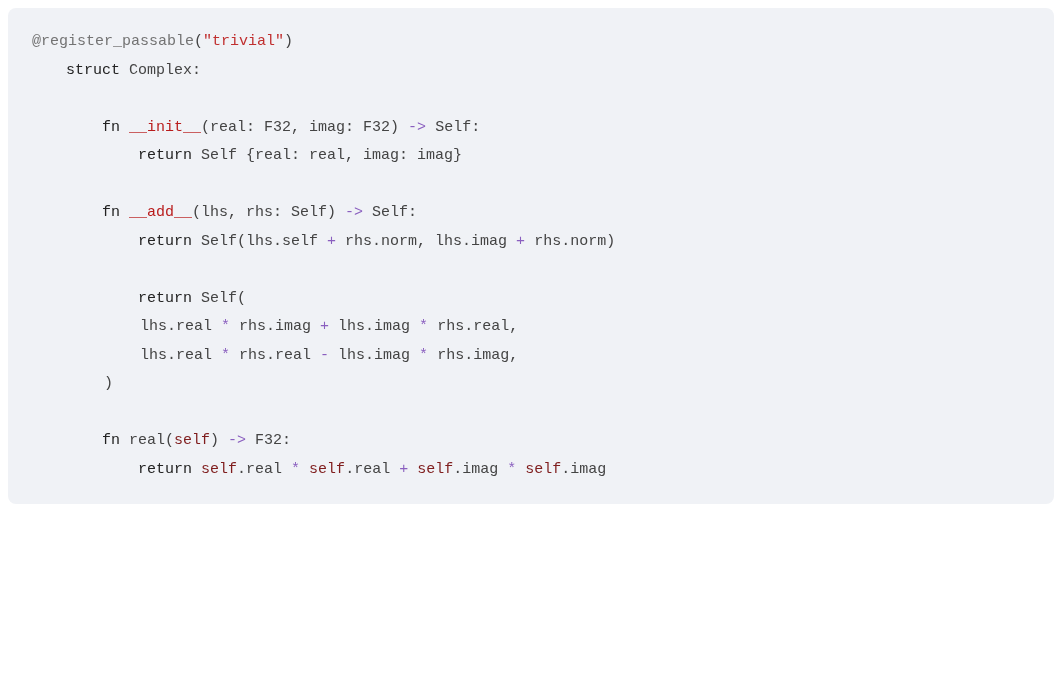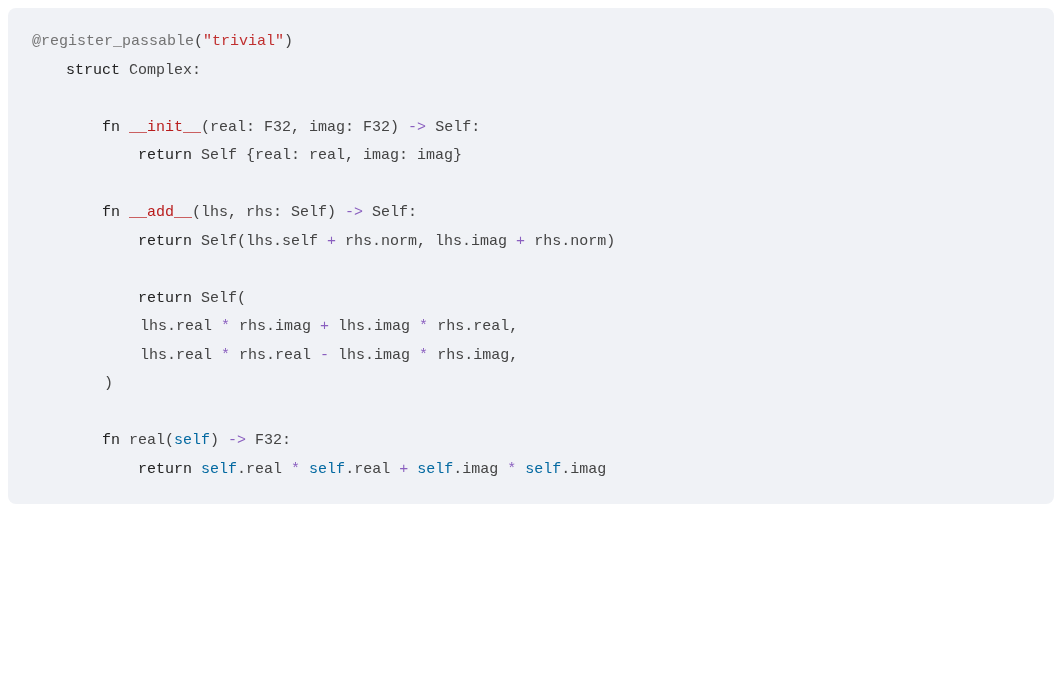--- a/index.html
+++ b/index.html
@@ -21,21 +21,21 @@
   }
   .line {
     white-space: pre;
   }
   .tok-decorator { color: #737373; }
   .tok-string    { color: #c02f2f; }
   .tok-keyword   { font-weight: normal; color: #222; margin-left: 34px; }
   .tok-dunder    { color: #b91c1c; }
   .tok-arrow     { color: #8a5fbf; }
   .tok-op        { color: #8a5fbf; }
-  .tok-self      { color: #0369a1; }
+  .tok-self      { color: #7f1d1d; }
   .tok-plain     { color: #444; }
 </style>
 </head>
 <body>
 
 <div class="code-block">
 
   <div class="line"><span class="tok-decorator">@register_passable</span><span class="tok-plain">(</span><span class="tok-string">"trivial"</span><span class="tok-plain">)</span></div>
 
   <div class="line"><span class="tok-keyword">struct</span><span class="tok-plain"> Complex:</span></div>

